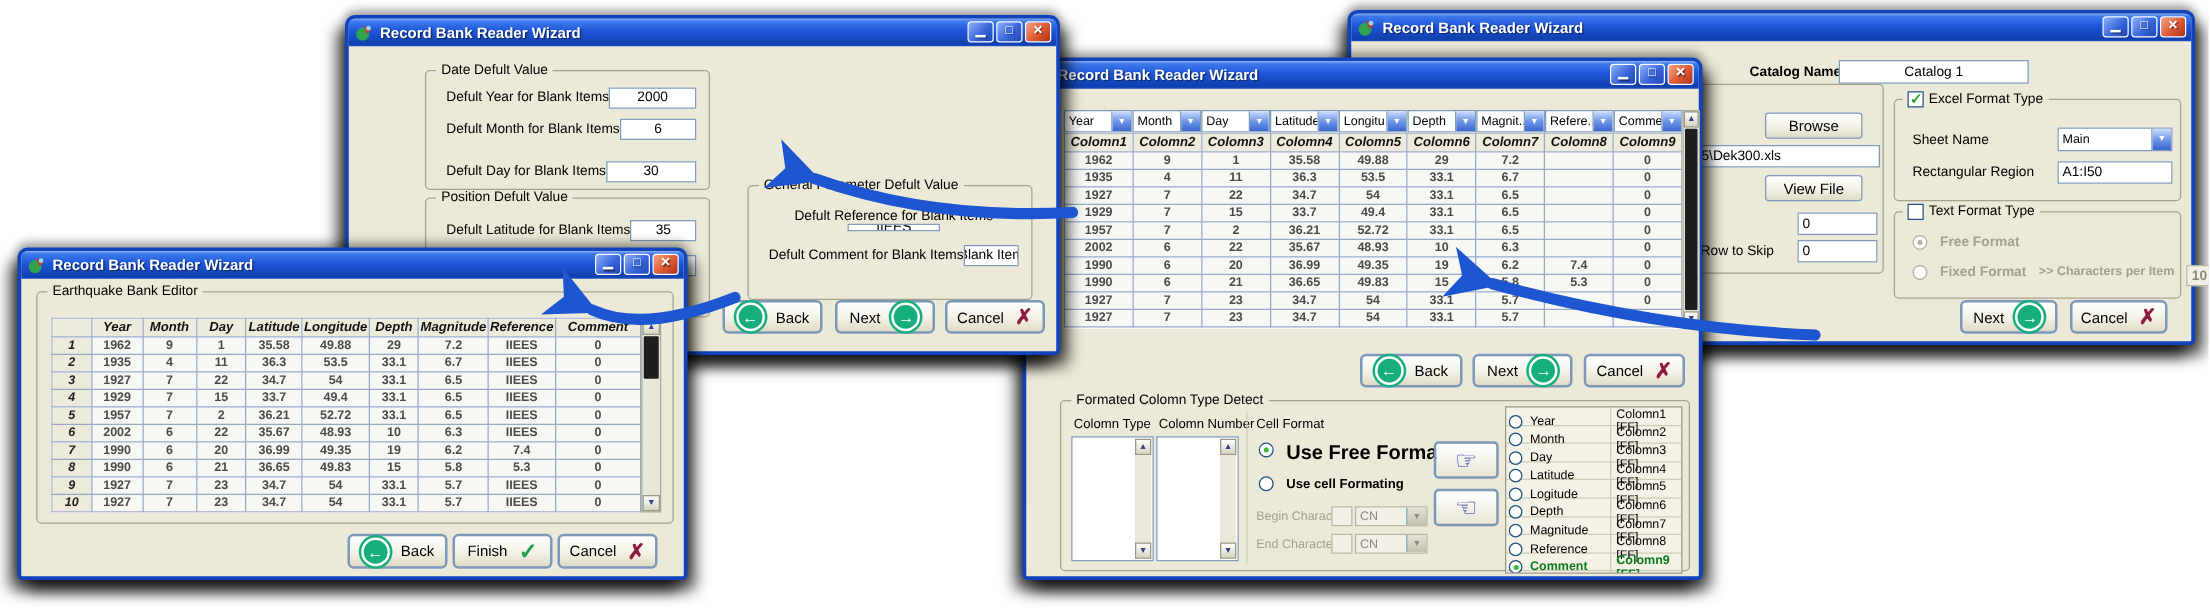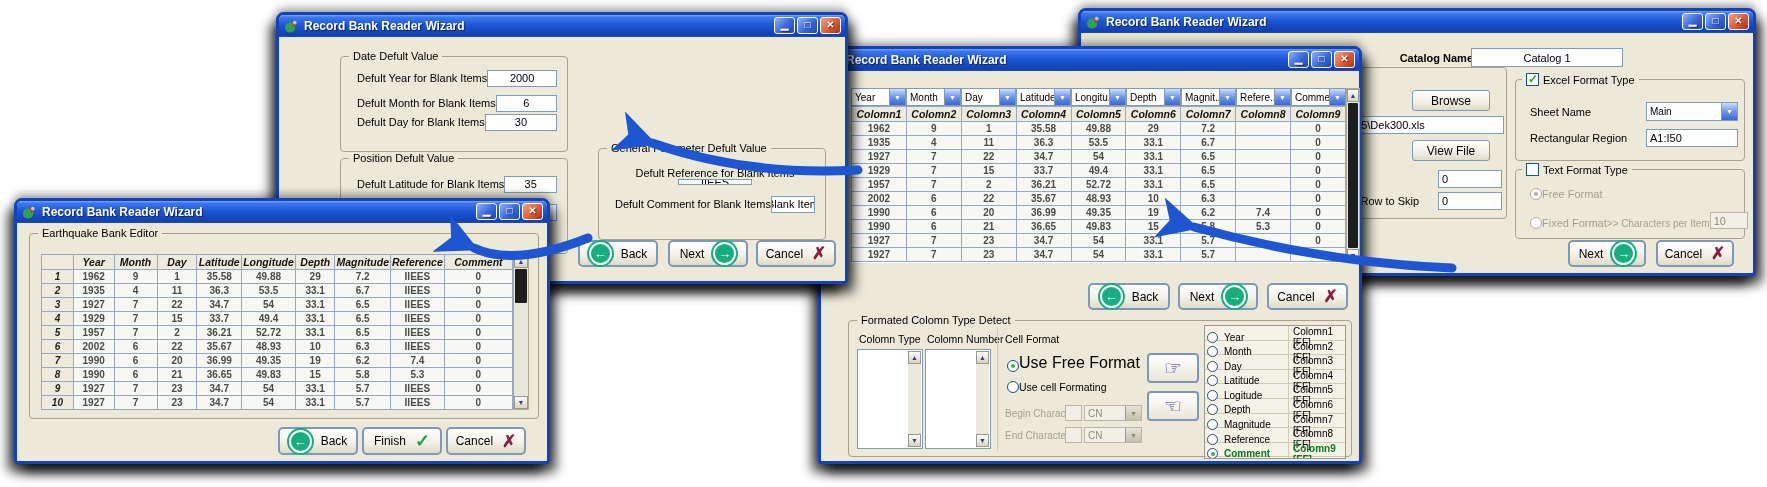--- a/index.html
+++ b/index.html
@@ -11,21 +11,21 @@
        color:#fff;font-weight:bold;font-size:12px;display:flex;align-items:center;gap:5px;padding-left:5px;
        text-shadow:1px 1px 1px rgba(0,0,0,.55);white-space:nowrap;overflow:hidden;}
   .appicon{width:15px;height:15px;flex:0 0 15px;}
   .tbbtns{position:absolute;right:4px;top:2px;display:flex;gap:2px;}
   .tbbtn{width:21px;height:17px;box-sizing:border-box;border:1px solid #fff;border-radius:3px;color:#fff;
        font-size:10px;line-height:14px;text-align:center;font-weight:bold;}
   .tbbtn.min,.tbbtn.max{background:linear-gradient(135deg,#8FB2F8 0%,#3A66DC 55%,#1E48B8 100%);}
   .tbbtn.close{background:linear-gradient(135deg,#F2A284 0%,#E05A34 55%,#AE3014 100%);}
   .group{position:absolute;box-sizing:border-box;border:1px solid #A6A28C;border-radius:4px;}
   .gtitle{position:absolute;top:-7px;left:8px;background:#ECE9D8;padding:0 4px;font-size:11px;color:#000;white-space:nowrap;}
-  .gtitle.withbox{display:flex;align-items:center;gap:4px;}
+  .gtitle.withbox{display:flex;gap:4px;}
   .flabel{font-size:11px;color:#000;white-space:nowrap;}
   .flabel.dis{color:#A3A091;}
   .frow{position:absolute;left:16px;right:10px;display:flex;justify-content:space-between;align-items:center;height:18px;}
   .input{box-sizing:border-box;background:#fff;border:1px solid #7F9DB9;font-size:11px;color:#000;
        display:flex;align-items:center;justify-content:center;overflow:hidden;white-space:nowrap;}
   .input.left{justify-content:flex-start;padding-left:3px;}
   .input.dis{background:#F2F0E6;border-color:#B9B6A6;color:#8C8A7C;}
   .btn{position:absolute;box-sizing:border-box;border:2px solid #7C98BB;border-radius:5px;
        background:linear-gradient(180deg,#FFFFFF 0%,#F3F1E6 55%,#DFDBC6 100%);
        display:flex;align-items:center;justify-content:center;gap:9px;font-size:12px;color:#000;cursor:default;}
@@ -54,21 +54,21 @@
   .combo.dis{background:#F2F0E6;border-color:#B9B6A6;color:#8C8A7C;}
   .combo.dis .carrow{background:linear-gradient(180deg,#E6E4D8,#C2BFAC);color:#8C8A7C;}
   .hcombo{width:55px;height:18px;}
   .radio{position:relative;width:12px;height:12px;box-sizing:border-box;border:1px solid #1C5180;border-radius:50%;
        background:radial-gradient(circle at 35% 35%,#fff 60%,#DDD);flex:0 0 12px;}
   .radio.sel::after{content:"";position:absolute;left:3px;top:3px;width:4px;height:4px;border-radius:50%;background:#3DB53D;}
   .radio.dis{border-color:#B2AF9E;}
   .radio.dis.sel::after{background:#B2AF9E;}
   .cb{position:relative;width:13px;height:13px;box-sizing:border-box;border:1px solid #1C5180;background:#fff;flex:0 0 13px;}
   .cb.checked::after{content:"\2713";position:absolute;left:1px;top:-2px;color:#21A121;font-weight:bold;font-size:12px;}
-  .radiorow{position:absolute;display:flex;align-items:flex-end;gap:0;font-size:11px;color:#000;white-space:nowrap;}
+  .radiorow{position:absolute;display:flex;align-items:flex-start;gap:10px;font-size:11px;color:#000;white-space:nowrap;font-weight:bold;}
   .listbox{position:absolute;box-sizing:border-box;background:#fff;border:1px solid #7F9DB9;}
   .listbox .vscroll{top:1px;bottom:1px;right:1px;width:13px;border:none;background:#ECE9DC;}
   .handbtn{position:absolute;box-sizing:border-box;border:2px solid #7C98BB;border-radius:4px;
        background:linear-gradient(180deg,#FFFFFF,#E9E6D6);display:flex;align-items:center;justify-content:center;
        font-size:20px;color:#1A2C9E;}
   .alist{position:absolute;box-sizing:border-box;border:1px solid #9A9886;background:#F4F1E6;overflow:hidden;}
   .arow{display:grid;grid-template-columns:17px 64px 1fr;align-items:center;height:14.6px;border-bottom:1px solid #CFCBB6;
        font-size:10px;color:#000;padding-left:2px;box-sizing:border-box;}
   .arow .radio{width:11px;height:11px;flex:0 0 11px;}
   .arow .ac{border-left:1px solid #CFCBB6;padding-left:4px;height:100%;display:flex;align-items:center;}
@@ -476,21 +476,21 @@
     <div class="group" style="left:61px;top:41px;width:228px;height:96px;">
       <div class="gtitle">Date Defult Value</div>
       <div class="frow" style="top:12px;">
         <span class="flabel">Defult Year for Blank Items</span>
         <span class="input" style="width:74px;height:17px;">2000</span>
       </div>
       <div class="frow" style="top:37px;">
         <span class="flabel">Defult Month for Blank Items</span>
         <span class="input" style="width:74px;height:17px;">6</span>
       </div>
-      <div class="frow" style="top:56px;">
+      <div class="frow" style="top:71px;">
         <span class="flabel">Defult Day for Blank Items</span>
         <span class="input" style="width:74px;height:17px;">30</span>
       </div>
     </div>
 
     <div class="group" style="left:61px;top:143px;width:228px;height:96px;">
       <div class="gtitle">Position Defult Value</div>
       <div class="frow" style="top:16px;">
         <span class="flabel">Defult Latitude for Blank Items</span>
         <span class="input" style="width:74px;height:17px;">35</span>

